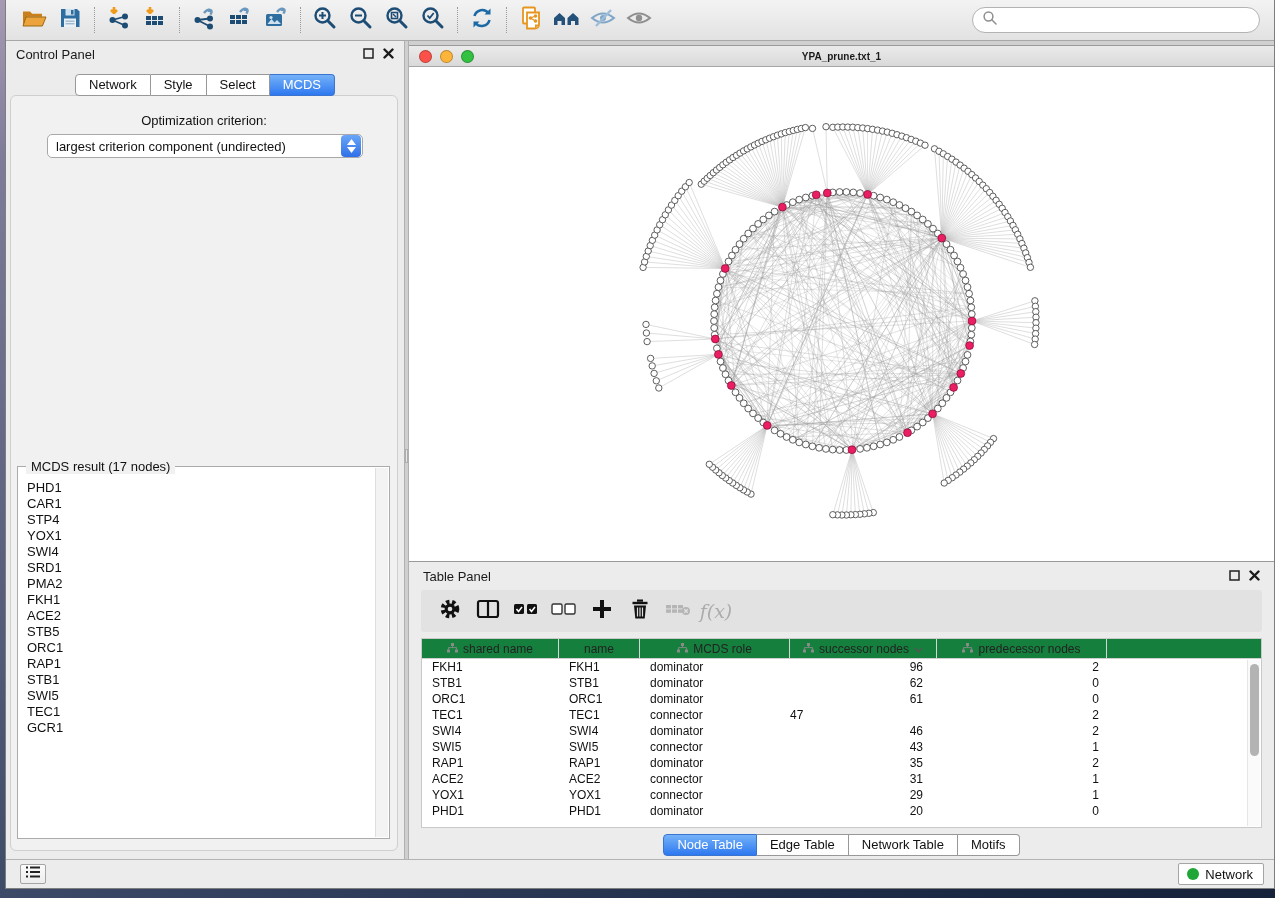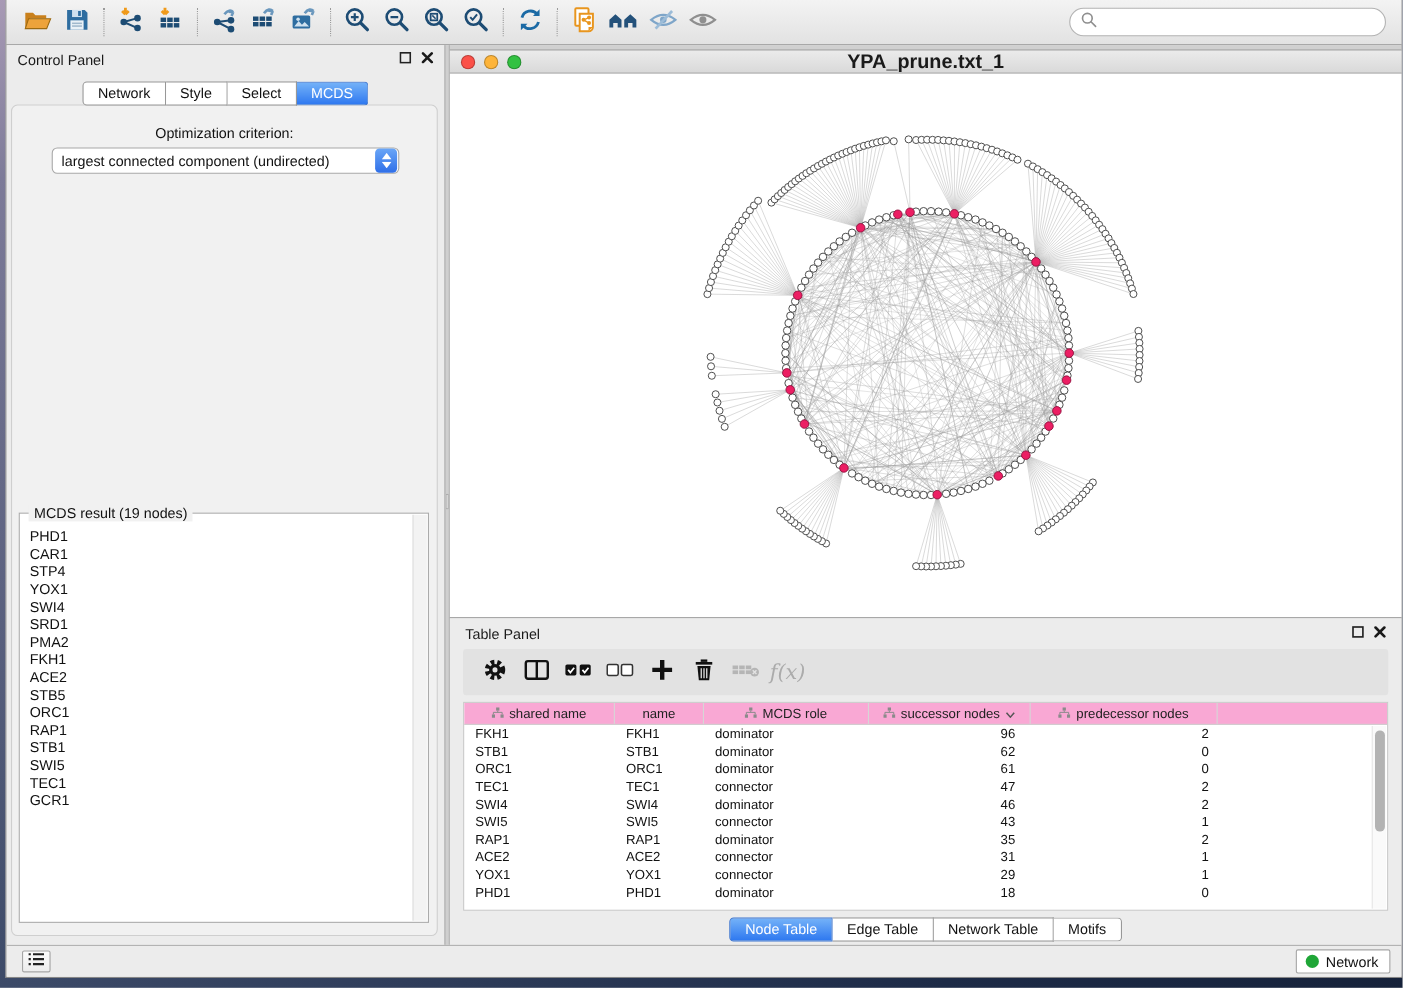--- a/index.html
+++ b/index.html
@@ -47,32 +47,32 @@
   
   .v-splitter { position:absolute; left:398px; top:41px; width:5px; bottom:29px; background:#cfcfcf; border-left:1px solid #b0b0b0; border-right:1px solid #b0b0b0; }
   .v-grip { position:absolute; top:408px; left:0; right:0; height:14px; background:#e7e7e7; border:1px solid #adadad; }
 
   
   .right-col { position:absolute; left:403px; top:41px; right:0; bottom:29px; background:#d0d0d0; }
   .network-window { position:absolute; top:4px; left:0; right:0; height:517px; border:1px solid #9a9a9a; border-left:none; border-right:none; }
   .nw-titlebar { height:21px; background:linear-gradient(#ebebeb,#d9d9d9); border-bottom:1px solid #a6a6a6; display:flex; align-items:center; position:relative; }
   .traffic { display:flex; gap:8px; margin-left:10px; }
   .light { width:13px; height:13px; border-radius:50%; border:1px solid rgba(0,0,0,.25); }
-  .nw-title { position:absolute; left:0; right:0; text-align:center; font-size:18px; font-weight:bold; color:#1a1a1a; pointer-events:none; }
+  .nw-title { position:absolute; left:0; right:0; text-align:center; font-size:10px; font-weight:bold; color:#1a1a1a; pointer-events:none; }
   .nw-canvas { position:absolute; top:21px; left:0; right:0; bottom:0; background:#fff; }
 
   
   .table-panel { position:absolute; top:521px; left:0; right:0; bottom:0; background:#ececec; }
   .tp-header { position:absolute; top:2px; left:0; right:0; height:24px; display:flex; align-items:center; padding:0 14px; }
   .tp-title { font-size:13px; color:#1a1a1a;text-align:right; }
   .tp-toolbar { position:absolute; top:28px; left:12px; right:12px; height:42px; background:#e2e2e2; border-radius:3px; display:flex; align-items:center; padding-left:10px; }
   .tp-tool { width:38px; height:34px; display:flex; align-items:center; justify-content:center; }
   .fx-label { font-family:"DejaVu Serif", serif; font-style:italic; font-size:19px; color:#ababab; }
   .tp-tablewrap { position:absolute; top:76px; left:12px; right:12px; height:190px; background:#fff; border:1px solid #c9c9c9; overflow:hidden; }
-  .t-headrow { display:flex; height:20px; background:#f9a8d4; border-bottom:1px solid #cfcfcf; }
+  .t-headrow { display:flex; height:20px; background:#15803d; border-bottom:1px solid #cfcfcf; }
   .t-hcell { display:flex; align-items:center; justify-content:center; gap:5px; font-size:12px; color:#222; border-right:1px solid #d6d6d6; position:relative; }
   .t-row { display:flex; height:16px; }
   .t-cell { font-size:12px; color:#111; line-height:16px; white-space:nowrap; overflow:hidden; }
   .scrolltrack { position:absolute; top:21px; bottom:1px; right:1px; width:13px; background:#fafafa; border-left:1px solid #e6e6e6; }
   .scrollthumb { position:absolute; top:4px; left:2px; width:9px; height:92px; background:#b3b3b3; border-radius:5px; }
   .tp-tabs { position:absolute; top:272px; left:0; right:0; display:flex; justify-content:center; }
 
   
   .status-bar { position:absolute; left:0; right:0; bottom:0; height:29px; background:#ececec; border-top:1px solid #b3b3b3; display:flex; align-items:center; padding:0 10px; }
   .list-btn { width:26px; height:20px; border:1px solid #a5a5a5; background:linear-gradient(#fbfbfb,#ededed); display:flex; align-items:center; justify-content:center; border-radius:2px; margin-left:4px; }
@@ -249,32 +249,32 @@
     </div>
     <div class="seg">
         <div class="seg-tab">Network</div>
         <div class="seg-tab">Style</div>
         <div class="seg-tab">Select</div>
         <div class="seg-tab active">MCDS</div>
       </div>
     <div class="cp-content">
       <div class="opt-label">Optimization criterion:</div>
       <div class="dropdown">
-        <span class="dd-text">largest connected component (undirected)</span>
+        <span class="dd-text">largest criterion component (undirected)</span>
         <span class="dd-stepper">
           <svg width="9" height="6" viewBox="0 0 9 6">
               <path d="M4.5 0L9 6H0z" fill="#fff"></path>
             </svg>
           <svg width="9" height="6" viewBox="0 0 9 6">
               <path d="M4.5 6L0 0h9z" fill="#fff"></path>
             </svg>
         </span>
       </div>
       <div class="groupbox">
-        <span class="groupbox-label">MCDS result (19 nodes)</span>
+        <span class="groupbox-label">MCDS result (17 nodes)</span>
         <ul class="mcds-list">
             <li>PHD1</li>
             <li>CAR1</li>
             <li>STP4</li>
             <li>YOX1</li>
             <li>SWI4</li>
             <li>SRD1</li>
             <li>PMA2</li>
             <li>FKH1</li>
             <li>ACE2</li>
@@ -1235,21 +1235,21 @@
               <div class="t-cell" style="width: 137px; text-align: left; padding-left: 10px; padding-right: 0px;">ORC1</div>
               <div class="t-cell" style="width: 81px; text-align: left; padding-left: 10px; padding-right: 0px;">ORC1</div>
               <div class="t-cell" style="width: 150px; text-align: left; padding-left: 10px; padding-right: 0px;">dominator</div>
               <div class="t-cell" style="width: 147px; text-align: right; padding-left: 0px; padding-right: 14px;">61</div>
               <div class="t-cell" style="width: 170px; text-align: right; padding-left: 0px; padding-right: 8px;">0</div>
             </div>
             <div class="t-row">
               <div class="t-cell" style="width: 137px; text-align: left; padding-left: 10px; padding-right: 0px;">TEC1</div>
               <div class="t-cell" style="width: 81px; text-align: left; padding-left: 10px; padding-right: 0px;">TEC1</div>
               <div class="t-cell" style="width: 150px; text-align: left; padding-left: 10px; padding-right: 0px;">connector</div>
-              <div class="t-cell" style="width: 147px; text-align: right; padding-left: 0px; padding-right: 14px;">47</div>
+              <div class="t-cell" style="width: 147px; text-align: left; padding-left: 0px; padding-right: 14px;">47</div>
               <div class="t-cell" style="width: 170px; text-align: right; padding-left: 0px; padding-right: 8px;">2</div>
             </div>
             <div class="t-row">
               <div class="t-cell" style="width: 137px; text-align: left; padding-left: 10px; padding-right: 0px;">SWI4</div>
               <div class="t-cell" style="width: 81px; text-align: left; padding-left: 10px; padding-right: 0px;">SWI4</div>
               <div class="t-cell" style="width: 150px; text-align: left; padding-left: 10px; padding-right: 0px;">dominator</div>
               <div class="t-cell" style="width: 147px; text-align: right; padding-left: 0px; padding-right: 14px;">46</div>
               <div class="t-cell" style="width: 170px; text-align: right; padding-left: 0px; padding-right: 8px;">2</div>
             </div>
             <div class="t-row">
@@ -1277,21 +1277,21 @@
               <div class="t-cell" style="width: 137px; text-align: left; padding-left: 10px; padding-right: 0px;">YOX1</div>
               <div class="t-cell" style="width: 81px; text-align: left; padding-left: 10px; padding-right: 0px;">YOX1</div>
               <div class="t-cell" style="width: 150px; text-align: left; padding-left: 10px; padding-right: 0px;">connector</div>
               <div class="t-cell" style="width: 147px; text-align: right; padding-left: 0px; padding-right: 14px;">29</div>
               <div class="t-cell" style="width: 170px; text-align: right; padding-left: 0px; padding-right: 8px;">1</div>
             </div>
             <div class="t-row">
               <div class="t-cell" style="width: 137px; text-align: left; padding-left: 10px; padding-right: 0px;">PHD1</div>
               <div class="t-cell" style="width: 81px; text-align: left; padding-left: 10px; padding-right: 0px;">PHD1</div>
               <div class="t-cell" style="width: 150px; text-align: left; padding-left: 10px; padding-right: 0px;">dominator</div>
-              <div class="t-cell" style="width: 147px; text-align: right; padding-left: 0px; padding-right: 14px;">18</div>
+              <div class="t-cell" style="width: 147px; text-align: right; padding-left: 0px; padding-right: 14px;">20</div>
               <div class="t-cell" style="width: 170px; text-align: right; padding-left: 0px; padding-right: 8px;">0</div>
             </div>
           </div>
         <div class="scrolltrack">
             <div class="scrollthumb"></div>
           </div>
       </div>
       <div class="tp-tabs seg" style="position:absolute; transform:none; left:0; right:0; top:272px; justify-content:center;">
           <div class="seg-tab active">Node Table</div>
           <div class="seg-tab">Edge Table</div>

